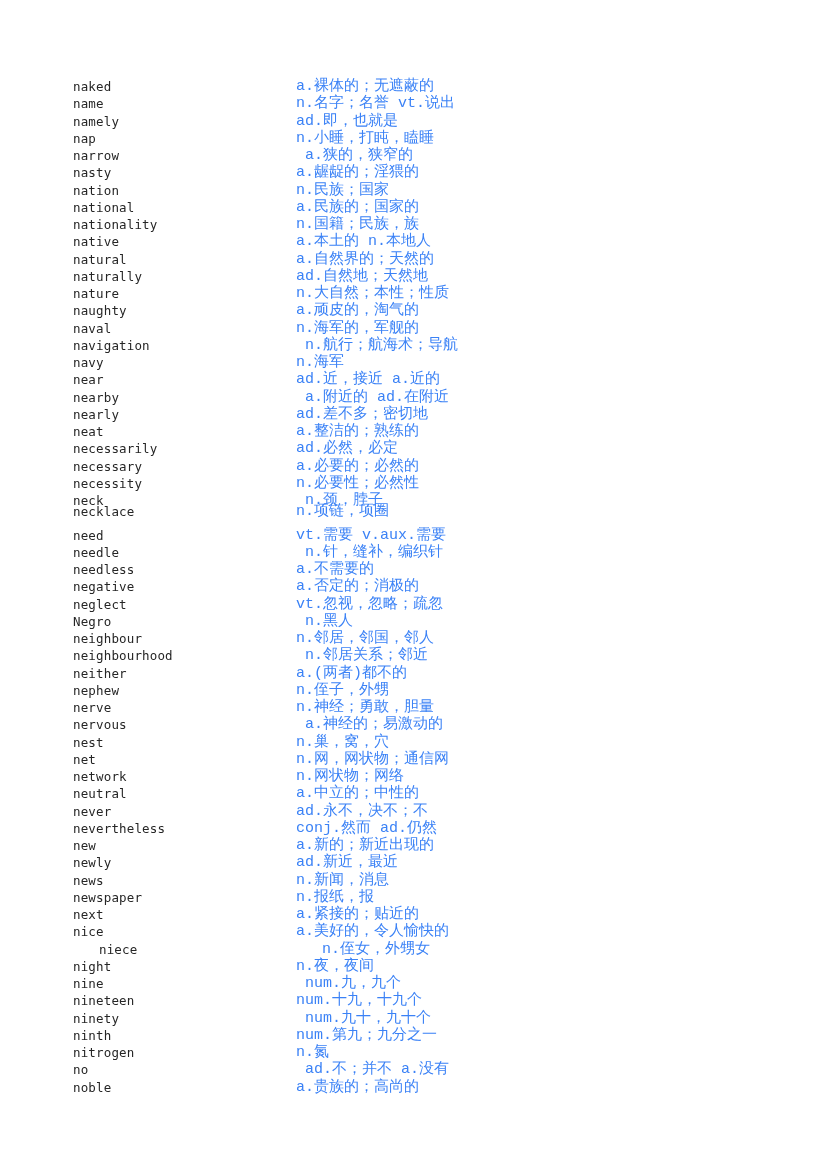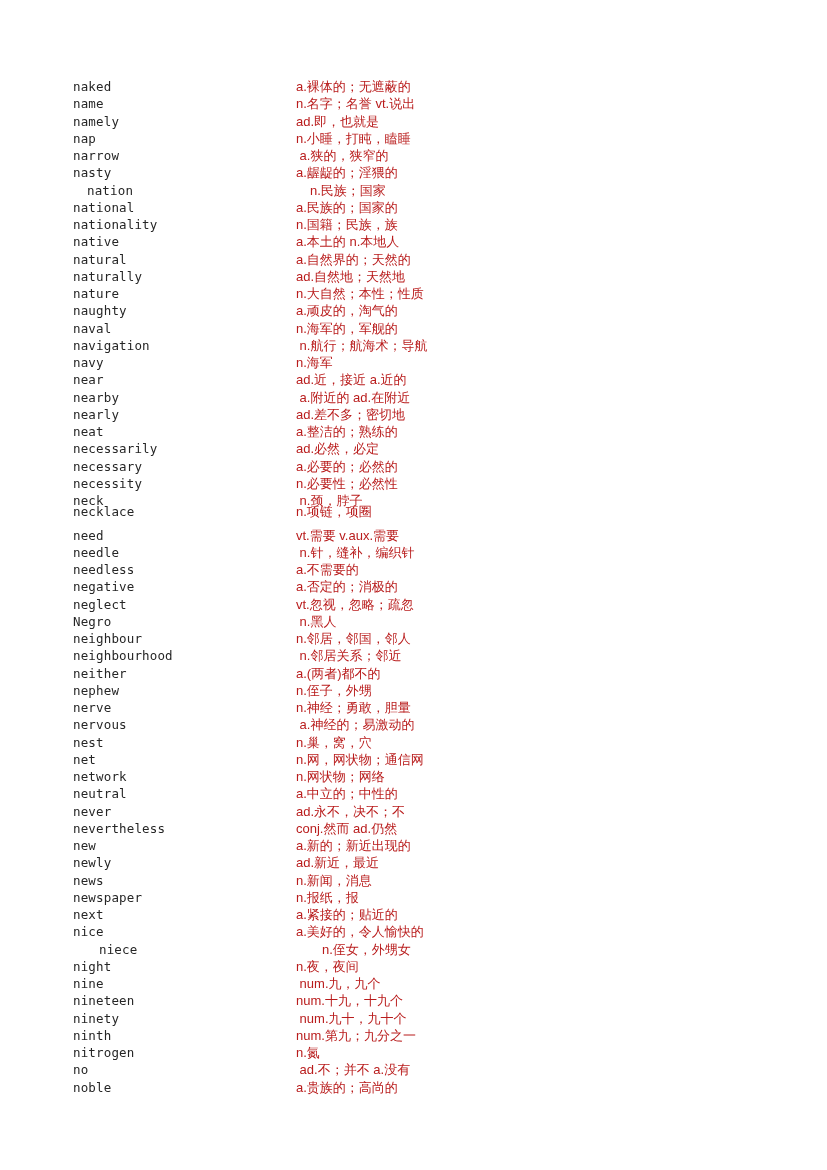--- a/index.html
+++ b/index.html
@@ -40,23 +40,23 @@
     font-size: 12.5px;
     letter-spacing: 0.15px;
     color: #262626;
     white-space: pre;
   }
 
   .entry-def {
     position: absolute;
     left: 296px;
     top: 0;
-    font-family: Liberation Sans, sans-serif;
-    font-size: 13px;
-    color: #b91c1c;
+    font-family: Liberation Mono, monospace;
+    font-size: 15px;
+    color: #3b82f6;
     white-space: pre;
   }
 
   
 </style>
 </head>
 <body>
 
 <div id="word-list">
     <div class="entry-row" style="position: absolute; left: 0px; top: 78px; width: 827px;">
@@ -76,21 +76,21 @@
       <span class="entry-def">n.小睡，打盹，瞌睡</span>
     </div>
     <div class="entry-row" style="position: absolute; left: 0px; top: 147px; width: 827px;">
       <span class="entry-word">narrow</span>
       <span class="entry-def"> a.狭的，狭窄的</span>
     </div>
     <div class="entry-row" style="position: absolute; left: 0px; top: 164.25px; width: 827px;">
       <span class="entry-word">nasty</span>
       <span class="entry-def">a.龌龊的；淫猥的</span>
     </div>
-    <div class="entry-row" style="position: absolute; left: 14px; top: 181.5px; width: 659px;">
+    <div class="entry-row" style="position: absolute; left: 0px; top: 181.5px; width: 659px;">
       <span class="entry-word">nation</span>
       <span class="entry-def">n.民族；国家</span>
     </div>
     <div class="entry-row" style="position: absolute; left: 0px; top: 198.75px; width: 827px; padding-left: 21px;">
       <span class="entry-word">national</span>
       <span class="entry-def">a.民族的；国家的</span>
     </div>
     <div class="entry-row" style="position: absolute; left: 0px; top: 216px; width: 827px;">
       <span class="entry-word">nationality</span>
       <span class="entry-def">n.国籍；民族，族</span>

